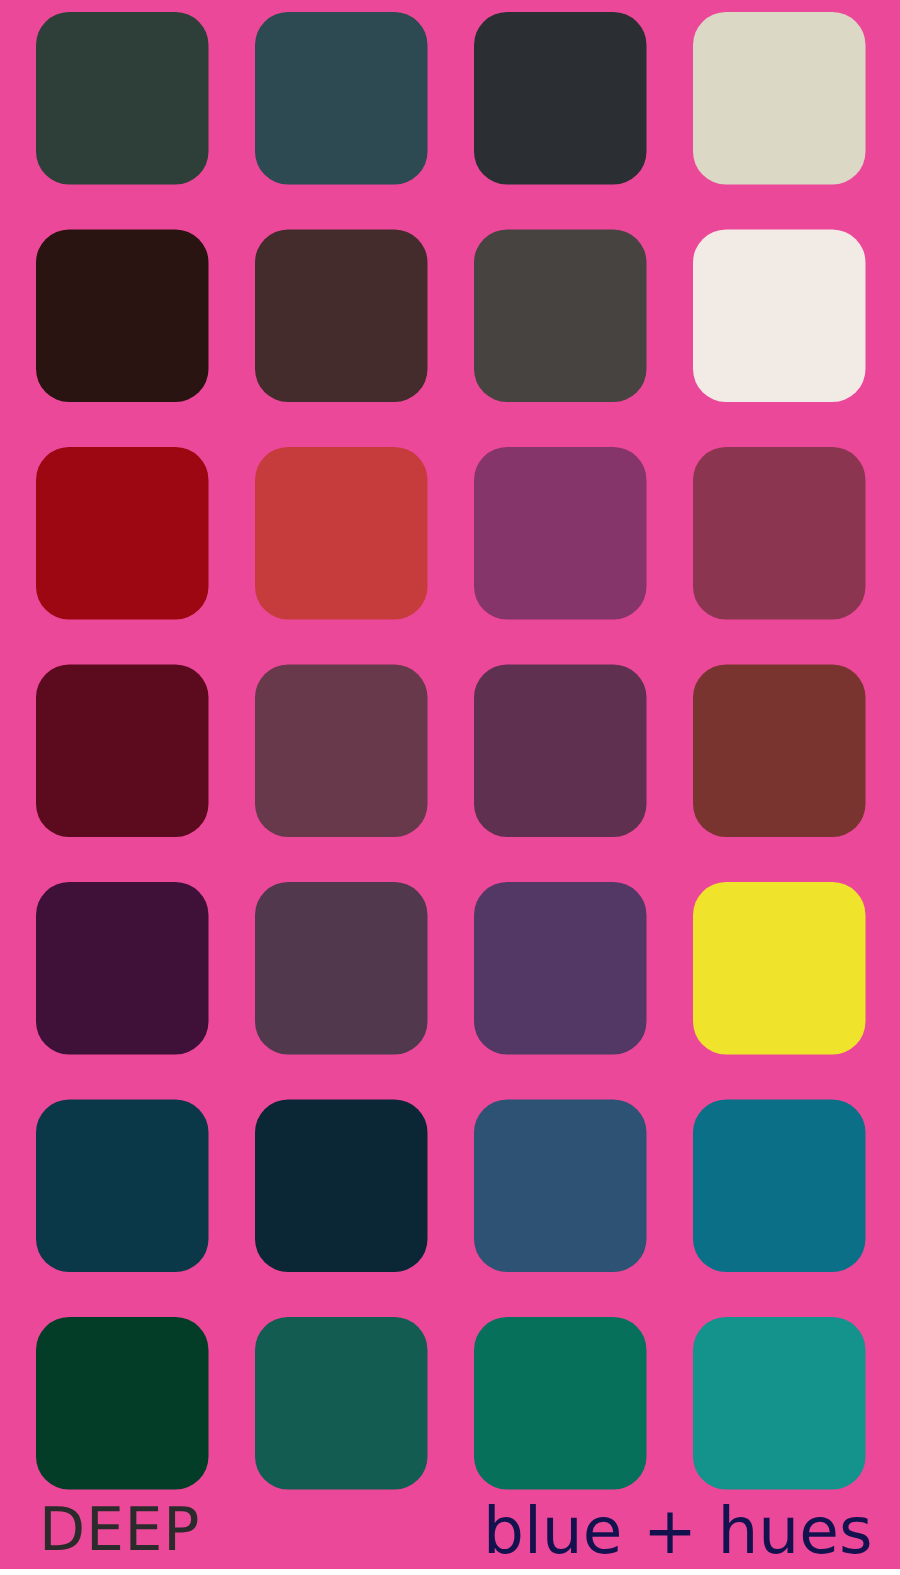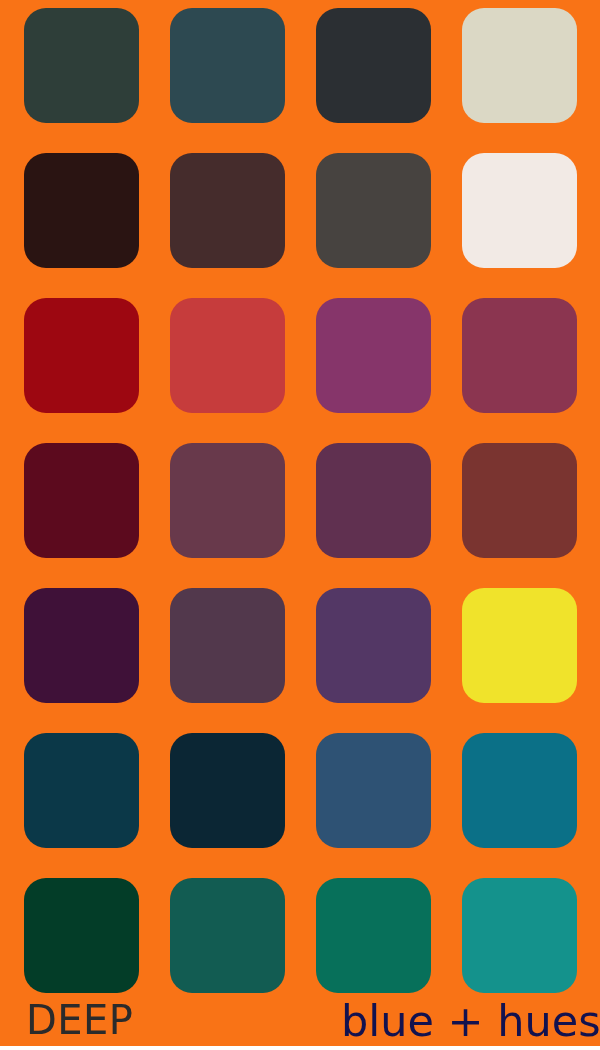--- a/index.html
+++ b/index.html
@@ -10,21 +10,21 @@
   body {
     width: 600px;
     height: 1050px;
     font-family: "DejaVu Sans", sans-serif;
     overflow: hidden;
   }
   .palette-board {
     position: relative;
     width: 600px;
     height: 1046px;
-    background: #f97316;
+    background: #ec4899;
     box-sizing: border-box;
   }
   .swatch-grid {
     position: absolute;
     left: 24px;
     top: 8px;
     width: 552px;
     display: grid;
     grid-template-columns: repeat(4, 115px);
     grid-template-rows: repeat(7, 115px);
@@ -96,16 +96,16 @@
       <div class="swatch" style="background: rgb(46, 82, 116); width: 115px; height: 115px; border-radius: 22px;"></div>
       <div class="swatch" style="background: rgb(11, 112, 135); width: 115px; height: 115px; border-radius: 22px;"></div>
       <div class="swatch" style="background: rgb(3, 61, 40); width: 115px; height: 115px; border-radius: 22px;"></div>
       <div class="swatch" style="background: rgb(18, 92, 82); width: 115px; height: 115px; border-radius: 22px;"></div>
       <div class="swatch" style="background: rgb(7, 112, 90); width: 115px; height: 115px; border-radius: 22px;"></div>
       <div class="swatch" style="background: rgb(20, 146, 140); width: 115px; height: 115px; border-radius: 22px;"></div>
     </div>
 
   <div class="caption-row">
     <div class="caption caption-left" style="color: rgb(43, 43, 43);">DEEP</div>
-    <div class="caption caption-right" style="color: rgb(19, 18, 79); margin-left: 19px;">blue + hues</div>
+    <div class="caption caption-right" style="color: rgb(19, 18, 79);">blue + hues</div>
   </div>
 
 </div>
 
 </body></html>

